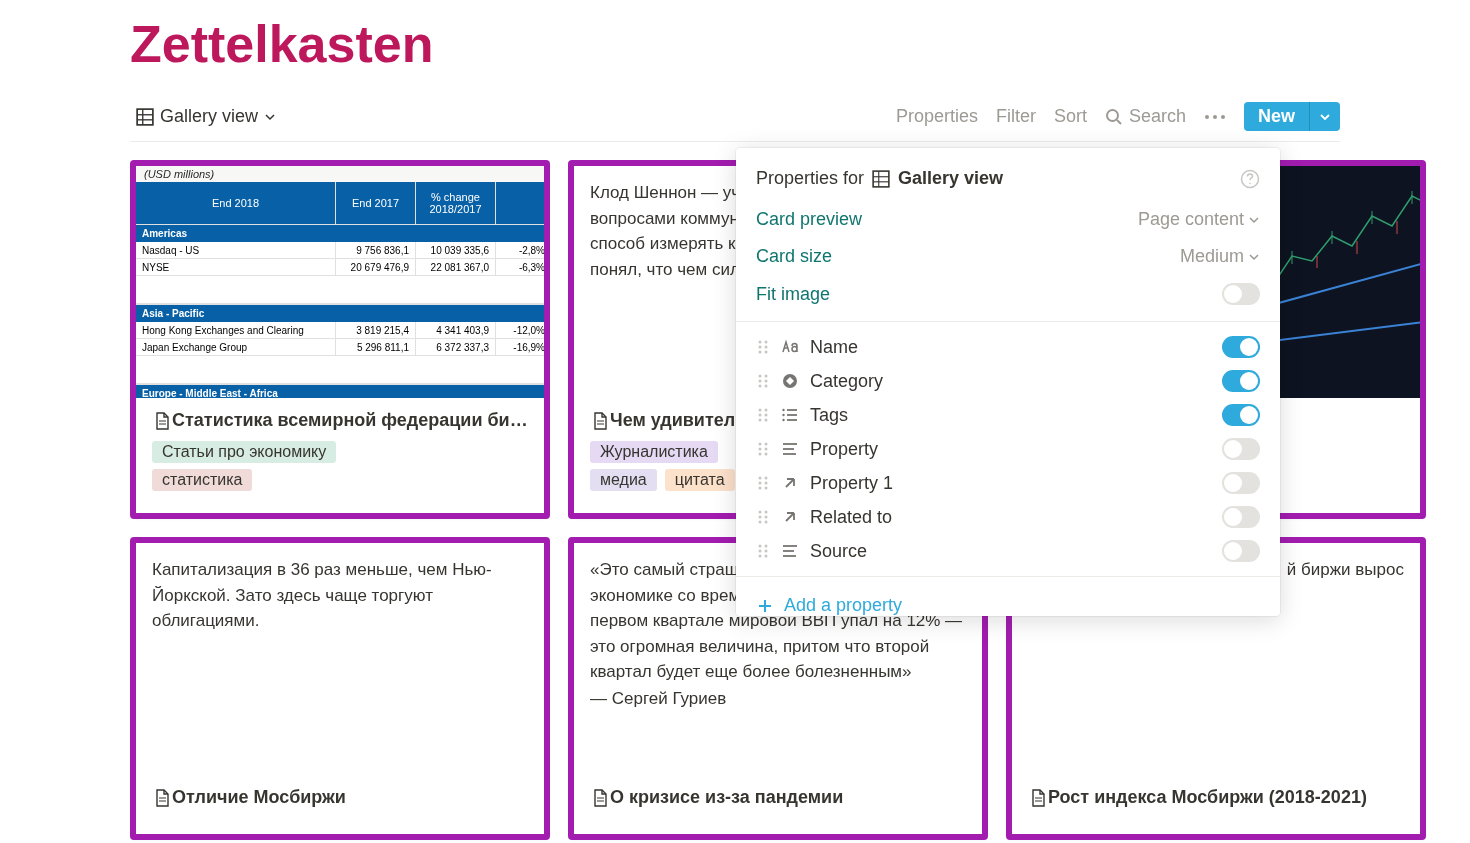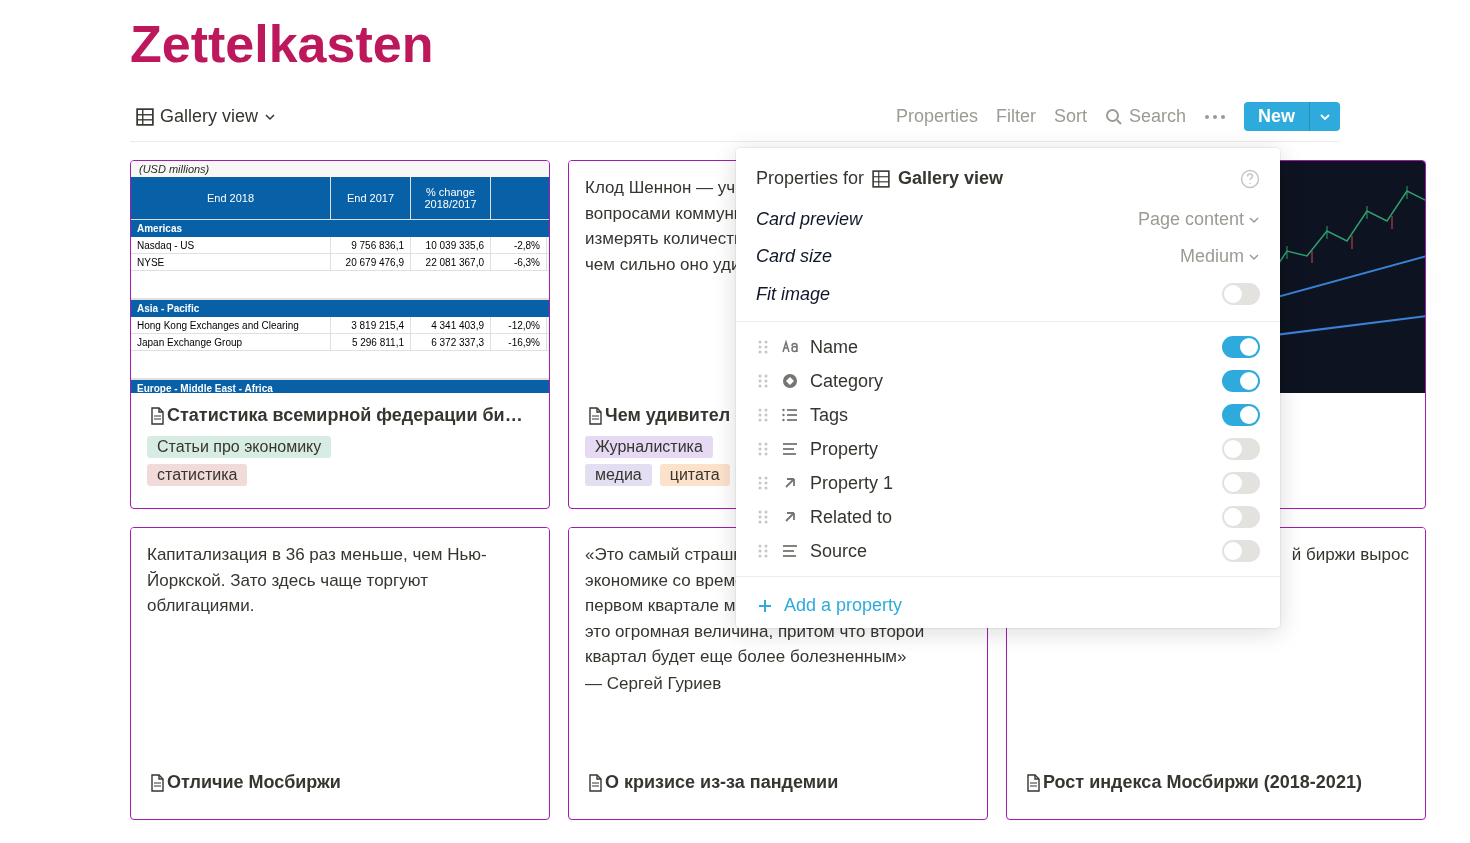--- a/index.html
+++ b/index.html
@@ -13,21 +13,21 @@
 .chevron-down { width: 12px; height: 12px; }
 .toolbar-right { display: flex; align-items: center; gap: 18px; }
 .toolbar-link { font-size: 18px; color: #9d9a94; cursor: pointer; }
 .search-group { display: flex; align-items: center; gap: 6px; color: #9d9a94; font-size: 18px; cursor: pointer; }
 .search-icon { width: 18px; height: 18px; }
 .dots-icon { width: 22px; height: 6px; cursor: pointer; color: #9d9a94; }
 .new-button-group { display: flex; align-items: stretch; }
 .new-button { background: #2eaadc; color: #fff; font-weight: 600; font-size: 18px; padding: 4px 14px; border-radius: 4px 0 0 4px; border-right: 1px solid #258eb8; cursor: pointer; }
 .new-dropdown { background: #2eaadc; color: #fff; width: 30px; display: flex; align-items: center; justify-content: center; border-radius: 0 4px 4px 0; cursor: pointer; }
 .gallery { display: grid; grid-template-columns: repeat(3, 420px); gap: 18px; margin-top: 18px; }
-.card { background: #fff; border: 1px solid #a21caf; border-radius: 4px; overflow: hidden; box-shadow: 0 1px 2px rgba(0,0,0,0.03); }
+.card { background: #fff; border: 6px solid #a21caf; border-radius: 4px; overflow: hidden; box-shadow: 0 1px 2px rgba(0,0,0,0.03); }
 .card-cover { width: 100%; height: 232px; background: #f7f7f5; overflow: hidden; }
 .card-body { padding: 12px 16px 16px; }
 .card-row-title { display: flex; align-items: center; gap: 0; font-size: 18px; font-weight: 600; margin-bottom: 10px; }
 .page-icon { width: 20px; height: 20px; flex-shrink: 0; }
 .card-title-text { white-space: nowrap; overflow: hidden; text-overflow: ellipsis; }
 .tags-row { display: flex; flex-wrap: wrap; gap: 8px; margin-bottom: 6px; }
 .tag { padding: 2px 10px; border-radius: 3px; font-size: 16px; color: #37352f; }
 .card-text { font-size: 17px; color: #37352f; line-height: 1.5; padding: 14px 16px; }
 .card-quote { font-size: 17px; color: #37352f; line-height: 1.5; padding: 14px 16px 0; }
 .card-attrib { font-size: 17px; color: #37352f; padding: 4px 16px 14px; }
@@ -37,25 +37,25 @@
 .t-header-row { background: #0861a7; color: #fff; display: grid; grid-template-columns: 200px 80px 80px 56px; height: 42px; font-size: 11px; }
 .t-cell { display: flex; align-items: center; justify-content: center; border-right: 1px solid #e0e0e0; padding: 0 4px; text-align: center; }
 .t-lcell { justify-content: flex-start; padding-left: 6px; }
 .t-section { background: #0861a7; color: #fff; font-weight: 600; padding: 3px 6px; font-size: 10px; border-top: 1px solid #e0e0e0; }
 .t-row { display: grid; grid-template-columns: 200px 80px 80px 56px; font-size: 10px; background: #fff; border-bottom: 1px solid #e0e0e0; height: 17px; }
 .t-num { text-align: right; justify-content: flex-end; padding-right: 6px; font-size: 10px; }
 .t-gap { height: 28px; background: #fff; border-bottom: 1px solid #e0e0e0; }
 
 .chart-cover { background: #0d1320; height: 232px; position: relative; }
 
-.popover { position: absolute; top: 148px; left: 736px; width: 544px; background: #fff; border-radius: 4px; box-shadow: 0 0 0 1px rgba(15,15,15,0.05), 0 4px 24px rgba(15,15,15,0.15); padding: 14px 0 12px; z-index: 10; }
+.popover { position: absolute; top: 148px; left: 736px; width: 544px; background: #fff; border-radius: 4px; box-shadow: 0 0 0 1px rgba(15,15,15,0.05), 0 4px 24px rgba(15,15,15,0.15); padding: 14px 0 0; z-index: 10; }
 .pop-header { display: flex; align-items: center; justify-content: space-between; padding: 6px 20px 12px; font-size: 18px; }
 .pop-header-left { display: flex; align-items: center; gap: 8px; }
 .pop-row { display: flex; align-items: center; justify-content: space-between; padding: 8px 20px; font-size: 18px; cursor: pointer; }
-.pop-row-label { color: #0f172a; font-style: italic; }
+.pop-row-label { color: #0f766e; }
 .pop-row-value { color: #9d9a94; display: flex; align-items: center; gap: 4px; }
 .pop-divider { height: 1px; background: #edece9; margin: 8px 0; }
 .prop-row { display: flex; align-items: center; justify-content: space-between; padding: 6px 20px; font-size: 18px; cursor: pointer; }
 .prop-left { display: flex; align-items: center; gap: 10px; }
 .drag-handle { width: 14px; height: 18px; color: #c7c6c3; flex-shrink: 0; }
 .prop-icon { width: 20px; height: 20px; color: #767572; flex-shrink: 0; }
 .toggle { width: 38px; height: 22px; border-radius: 11px; position: relative; cursor: pointer; flex-shrink: 0; }
 .toggle-on { background: #2eaadc; }
 .toggle-off { background: #e3e2df; }
 .toggle-knob { width: 18px; height: 18px; border-radius: 50%; background: #fff; position: absolute; top: 2px; }

